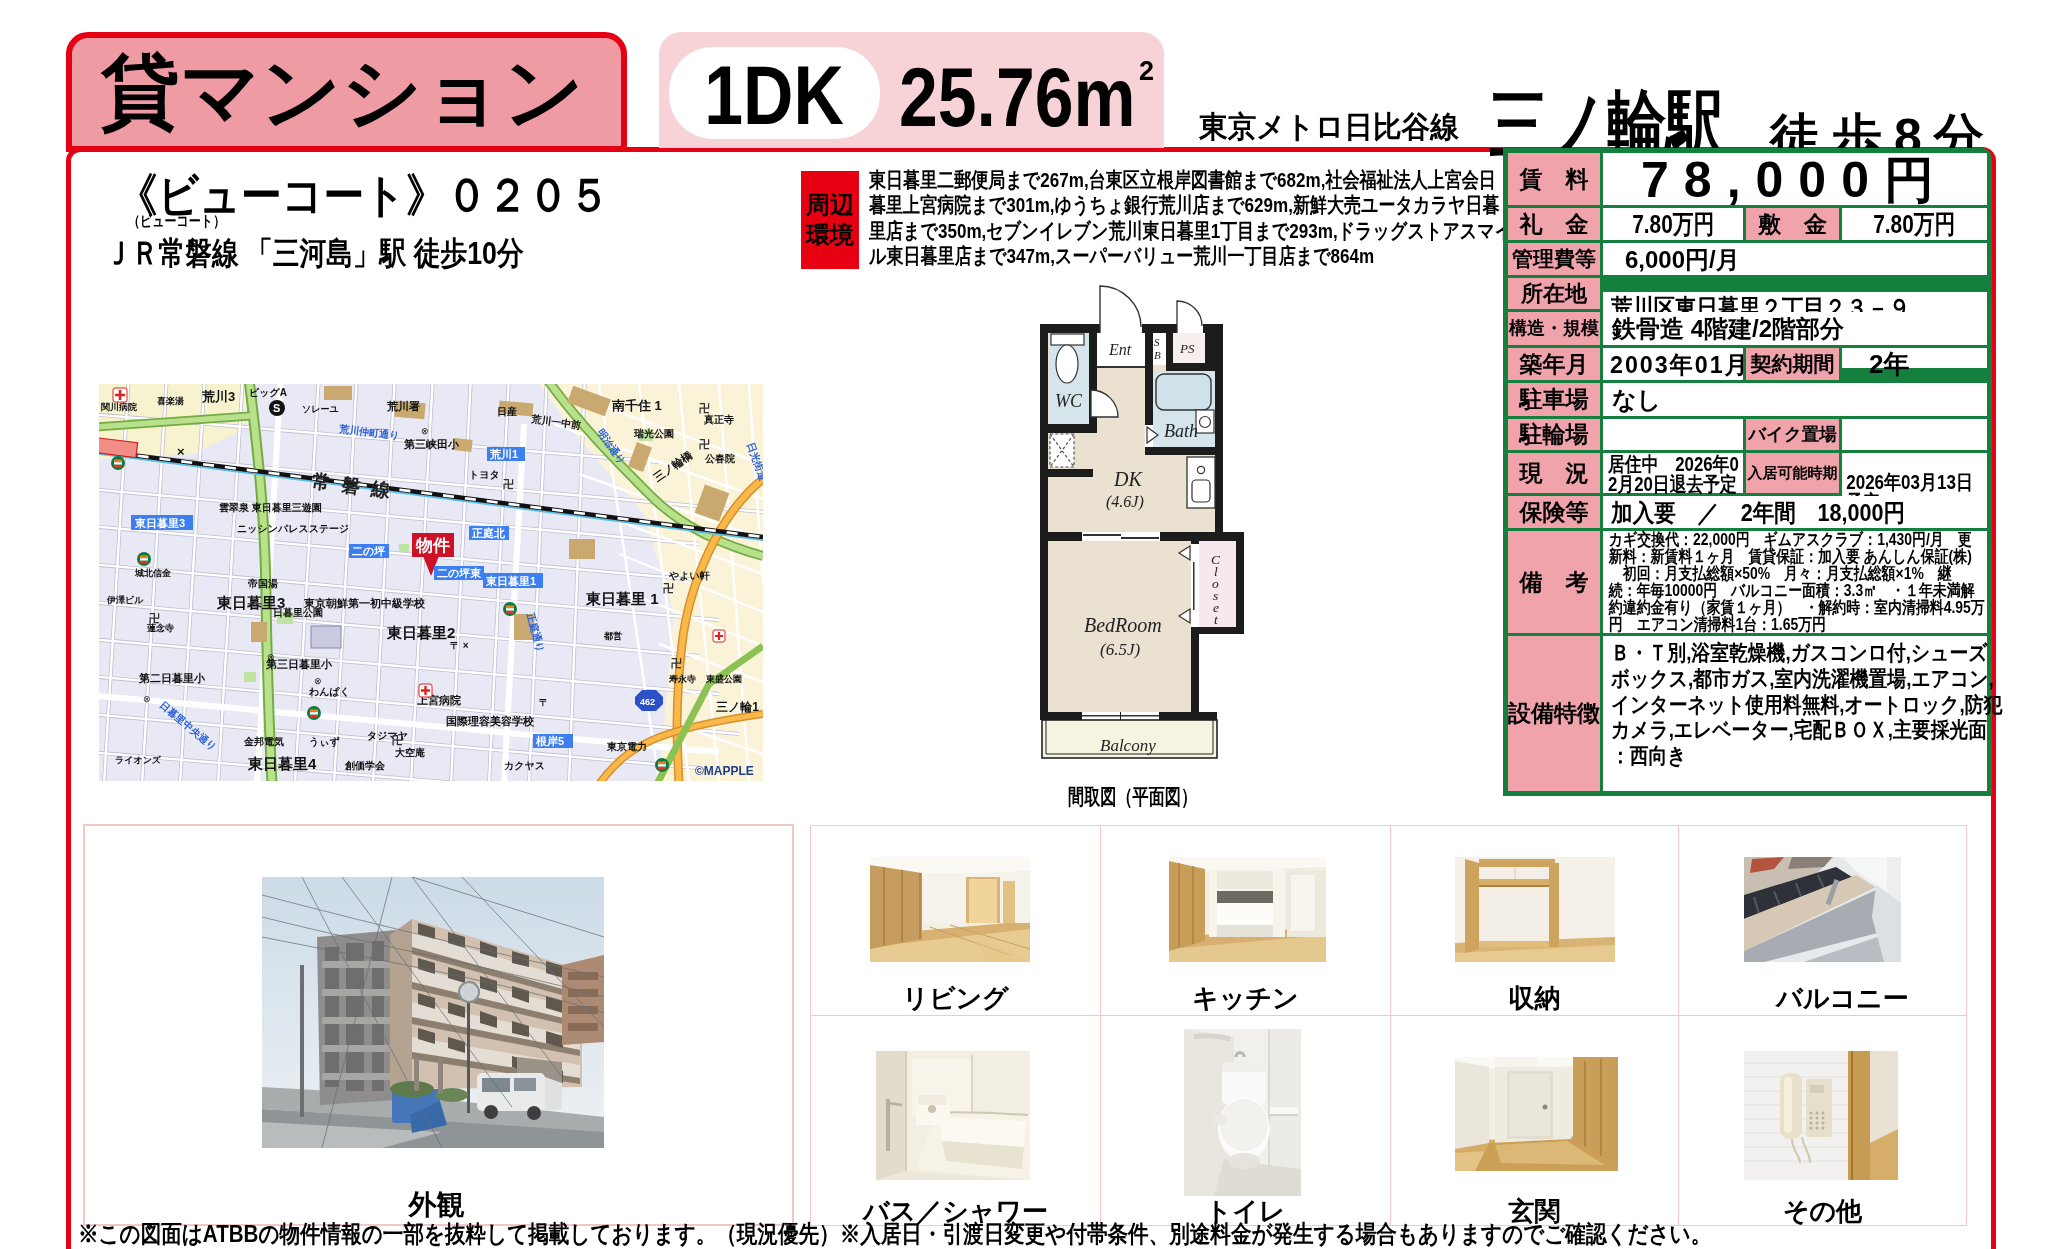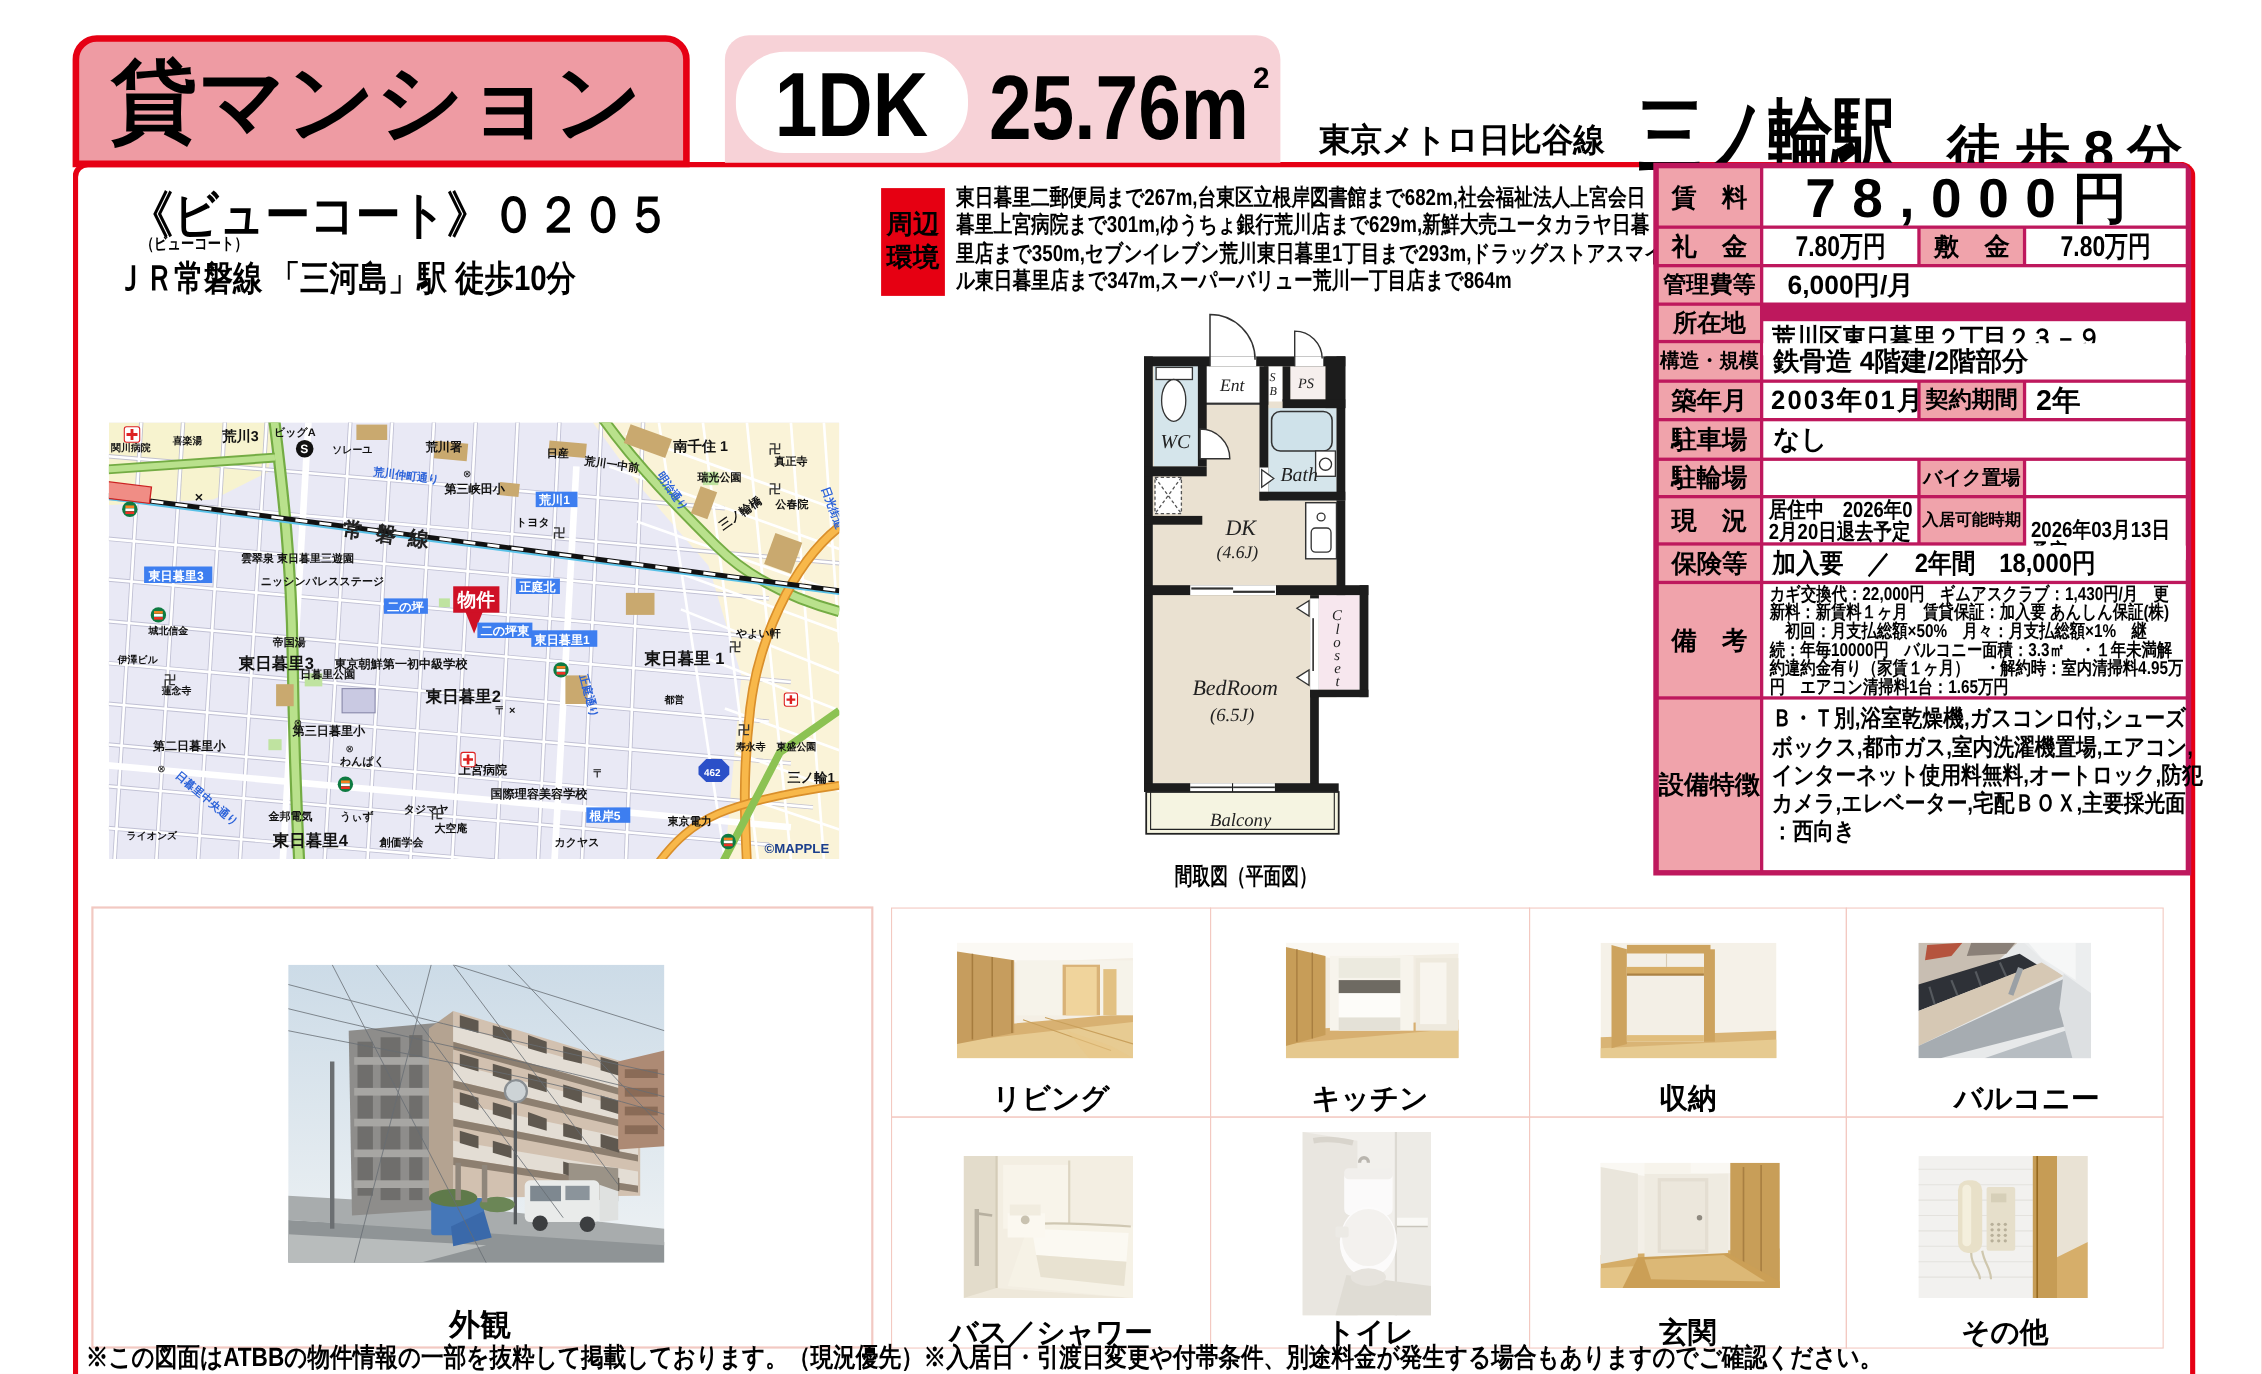--- a/index.html
+++ b/index.html
@@ -462,21 +462,21 @@
         <text x="183" y="320" font-size="13.5">s</text>
         <text x="183" y="332" font-size="13.5">e</text>
         <text x="184" y="344" font-size="13.5">t</text>
 <text x="70" y="471" font-size="17">Balcony</text>
 </g>
 </svg>
 </div>
 
 <div class="abs b" style="left:1068px;top:782px;font-size:21.5px"><span class="cx" style="transform:scaleX(0.75)">間取図（平面図）</span></div>
 
-<div id="tbl" class="abs" style="left:1503px;top:148px;width:489px;height:648px;background:#be185d;border-radius:0 10px 0 0">
+<div id="tbl" class="abs" style="left:1503px;top:148px;width:489px;height:648px;background:#15803d;border-radius:0 10px 0 0">
 
  <div class="abs lb" style="top:5px;height:52px;line-height:52px">賃　料</div>
 
  <div class="abs vf b" style="top:5px;height:52px;line-height:55px;text-align:center;font-size:50px;letter-spacing:15px">78,000円</div>
 
  <div class="abs lb" style="top:60px;height:32px;line-height:32px">礼　金</div>
 
  <div class="abs v1 b" style="top:60px;height:32px;line-height:32px;text-align:center;font-size:26px"><span class="cx" style="transform:scaleX(0.8);transform-origin:50% 50%">7.80万円</span></div>
 
  <div class="abs l2" style="top:60px;height:32px;line-height:32px">敷　金</div>
@@ -494,21 +494,21 @@
  <div class="abs lb" style="top:164px;height:33px;line-height:33px;font-size:18px">構造・規模</div>
 
  <div class="abs vf b" style="top:164px;height:33px;line-height:34px;font-size:24px;padding-left:9px">鉄骨造 4階建/2階部分</div>
 
  <div class="abs lb" style="top:200px;height:32px;line-height:32px">築年月</div>
 
  <div class="abs v1 b" style="top:200px;height:32px;line-height:33px;font-size:24px;padding-left:7px"><span class="cx" style="transform:scaleX(0.97);letter-spacing:2px">2003年01月</span></div>
 
  <div class="abs l2" style="top:200px;height:32px;line-height:32px;font-size:21px">契約期間</div>
 
- <div class="abs v2 b" style="top:200px;height:32px;line-height:33px;font-size:26px;padding-left:9px">2年</div>
+ <div class="abs v2 b" style="top:200px;height:20px;line-height:33px;font-size:26px;padding-left:27px">2年</div>
 
  <div class="abs lb" style="top:235px;height:33px;line-height:33px">駐車場</div>
 
  <div class="abs vf b" style="top:235px;height:33px;line-height:34px;font-size:24px;padding-left:9px">なし</div>
 
  <div class="abs lb" style="top:271px;height:31px;line-height:31px">駐輪場</div>
 
  <div class="abs v1" style="top:271px;height:31px"></div>
 
  <div class="abs l2" style="top:271px;height:31px;line-height:31px;font-size:17.5px">バイク置場</div>

